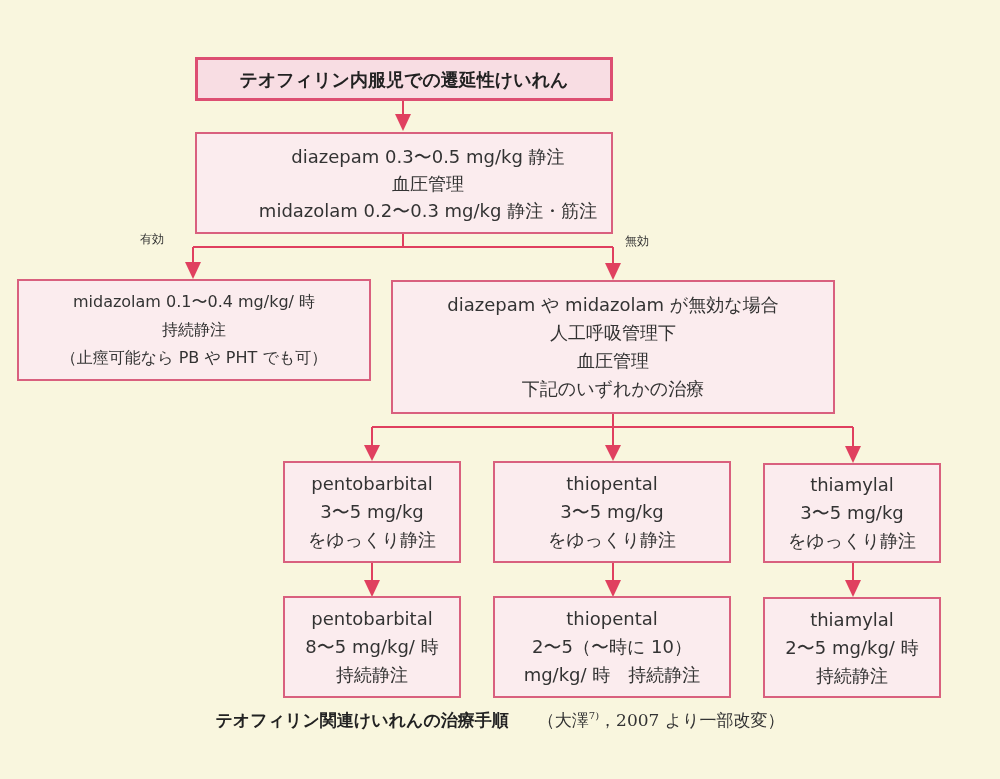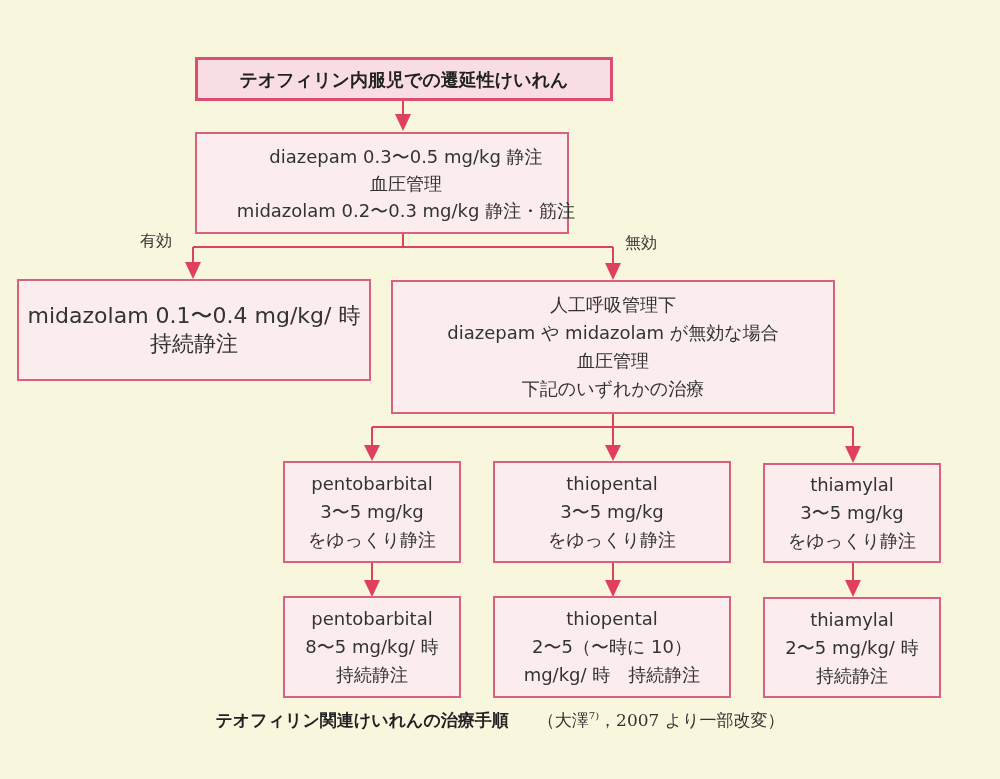--- a/index.html
+++ b/index.html
@@ -18,21 +18,21 @@
     font-size: 17px; line-height: 25px;
     color: #333;
   }
   .box.title {
     border: 3px solid #dd4f72;
     background: #f8dde3;
     font-weight: bold; font-size: 18px; color: #222;
   }
   .line { display:block; white-space: nowrap; }
   .label {
-    position: absolute; font-size: 16px; color: #333; white-space: nowrap;
+    position: absolute; font-size: 12px; color: #333; white-space: nowrap;
   }
   svg.connectors { position: absolute; left: 0; top: 0; }
   .caption {
     position: absolute; left: 0; width: 1000px; top: 709px; text-align: center;
     font-size: 17px; white-space: nowrap;
   }
   .caption .cap-main { font-weight: bold; color: #222; font-family: Liberation Sans, sans-serif; }
   .caption .cap-src { font-family: "DejaVu Serif", "Liberation Serif", serif; color: #333; margin-left: 29px; }
   .caption sup { font-size: 10px; }
 </style>
@@ -73,37 +73,38 @@
     <polygon points="364,580 380,580 372,597"></polygon>
     <polygon points="605,580 621,580 613,597"></polygon>
     <polygon points="845,580 861,580 853,597"></polygon>
   </g>
 </svg>
 
 <div class="box title" style="left:195px; top:57px; width:418px; height:44px;">
   <span class="line">テオフィリン内服児での遷延性けいれん</span>
 </div>
 
-<div class="box" style="left:195px; top:132px; width:374px; height:102px; font-size:18px; line-height:27px;padding-left:48px;">
+<div class="box" style="left:195px; top:132px; width:418px; height:102px; font-size:18px; line-height:27px;padding-left:48px;">
   <span class="line">diazepam 0.3〜0.5 mg/kg 静注</span>
   <span class="line">血圧管理</span>
   <span class="line">midazolam 0.2〜0.3 mg/kg 静注・筋注</span>
 </div>
 
 <span class="label" style="left:140px; top:231px;">有効</span>
 <span class="label" style="left:625px; top:233px;text-align:right;">無効</span>
 
-<div class="box" style="left:17px; top:279px; width:354px; height:102px; font-size:22px; line-height:28px;">
+<div class="box" style="left:17px; top:279px; width:354px; height:102px; font-size:16px; line-height:28px;">
   <span class="line">midazolam 0.1〜0.4 mg/kg/ 時</span>
   <span class="line">持続静注</span>
+  <span class="line">（止痙可能なら PB や PHT でも可）</span>
 </div>
 
 <div class="box" style="left:391px; top:280px; width:444px; height:134px; font-size:18px; line-height:28px;">
+  <span class="line">diazepam や midazolam が無効な場合</span>
   <span class="line">人工呼吸管理下</span>
-  <span class="line">diazepam や midazolam が無効な場合</span>
   <span class="line">血圧管理</span>
   <span class="line">下記のいずれかの治療</span>
 </div>
 
 <div class="box" style="left:283px; top:461px; width:178px; height:102px; font-size:18px; line-height:28px;">
   <span class="line">pentobarbital</span>
   <span class="line">3〜5 mg/kg</span>
   <span class="line">をゆっくり静注</span>
 </div>
 

